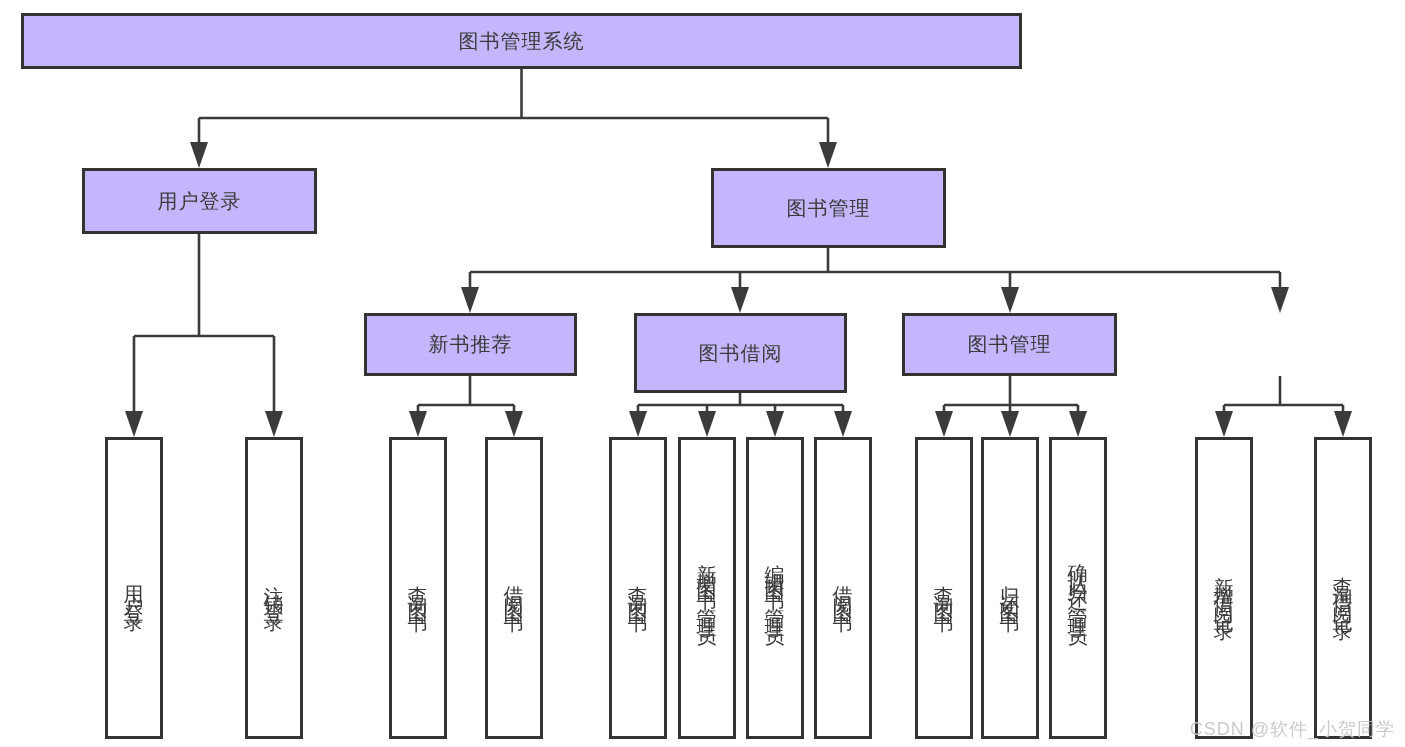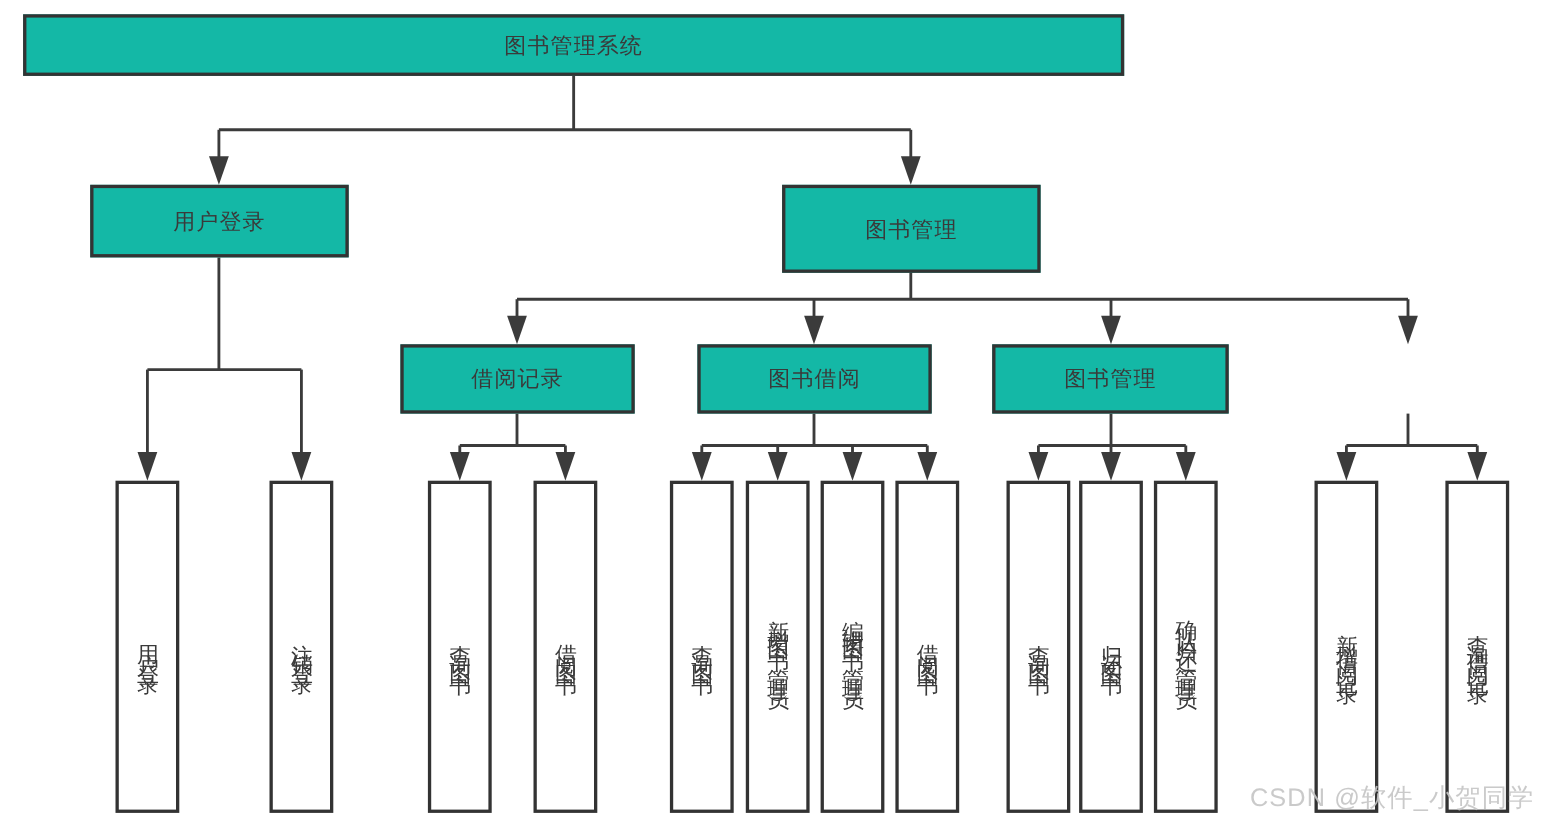--- a/index.html
+++ b/index.html
@@ -8,21 +8,21 @@
     width:1405px;height:747px;
     background:#ffffff;
     font-family:"Liberation Sans", sans-serif;
     overflow:hidden;
   }
   #wires{position:absolute;left:0;top:0;z-index:1;}
   .hbox{
     position:absolute;
     box-sizing:border-box;
     border:3px solid #333333;
-    background:#14b8a6;
+    background:#c4b5fd;
     display:flex;align-items:center;justify-content:center;
     z-index:2;
   }
   .hbox span{
     font-size:20px;color:#3a3a3a;letter-spacing:1px;white-space:nowrap;
   }
   .vbox{
     position:absolute;
     box-sizing:border-box;
     border:3px solid #333333;
@@ -35,21 +35,21 @@
     text-orientation:mixed;
     font-size:20px;color:#3a3a3a;
     letter-spacing:9px;
     line-height:1;
     white-space:nowrap;
   }
   #watermark{
     position:absolute;
     right:10px;bottom:6px;
     z-index:10;
-    font-size:23px;
+    font-size:18px;
     color:rgba(197,197,197,0.92);
     letter-spacing:1px;
     white-space:nowrap;
   }
 </style>
 </head>
 <body>
 
 <div id="stage">
 
@@ -127,23 +127,23 @@
   </div>
 
   <div class="hbox" style="left:82px;top:168px;width:235px;height:66px">
     <span>用户登录</span>
   </div>
   <div class="hbox" style="left:711px;top:168px;width:235px;height:80px">
     <span>图书管理</span>
   </div>
 
   <div class="hbox" style="left:364px;top:313px;width:213px;height:63px">
-    <span>借阅记录</span>
+    <span>新书推荐</span>
   </div>
-  <div class="hbox" style="left:634px;top:313px;width:213px;height:63px">
+  <div class="hbox" style="left:634px;top:313px;width:213px;height:80px">
     <span>图书借阅</span>
   </div>
   <div class="hbox" style="left:902px;top:313px;width:215px;height:63px">
     <span>图书管理</span>
   </div>
 
   <div class="vbox" style="left:105px;top:437px;width:58px;height:302px">
     <span>用户登录</span>
   </div>
   <div class="vbox" style="left:245px;top:437px;width:58px;height:302px">

